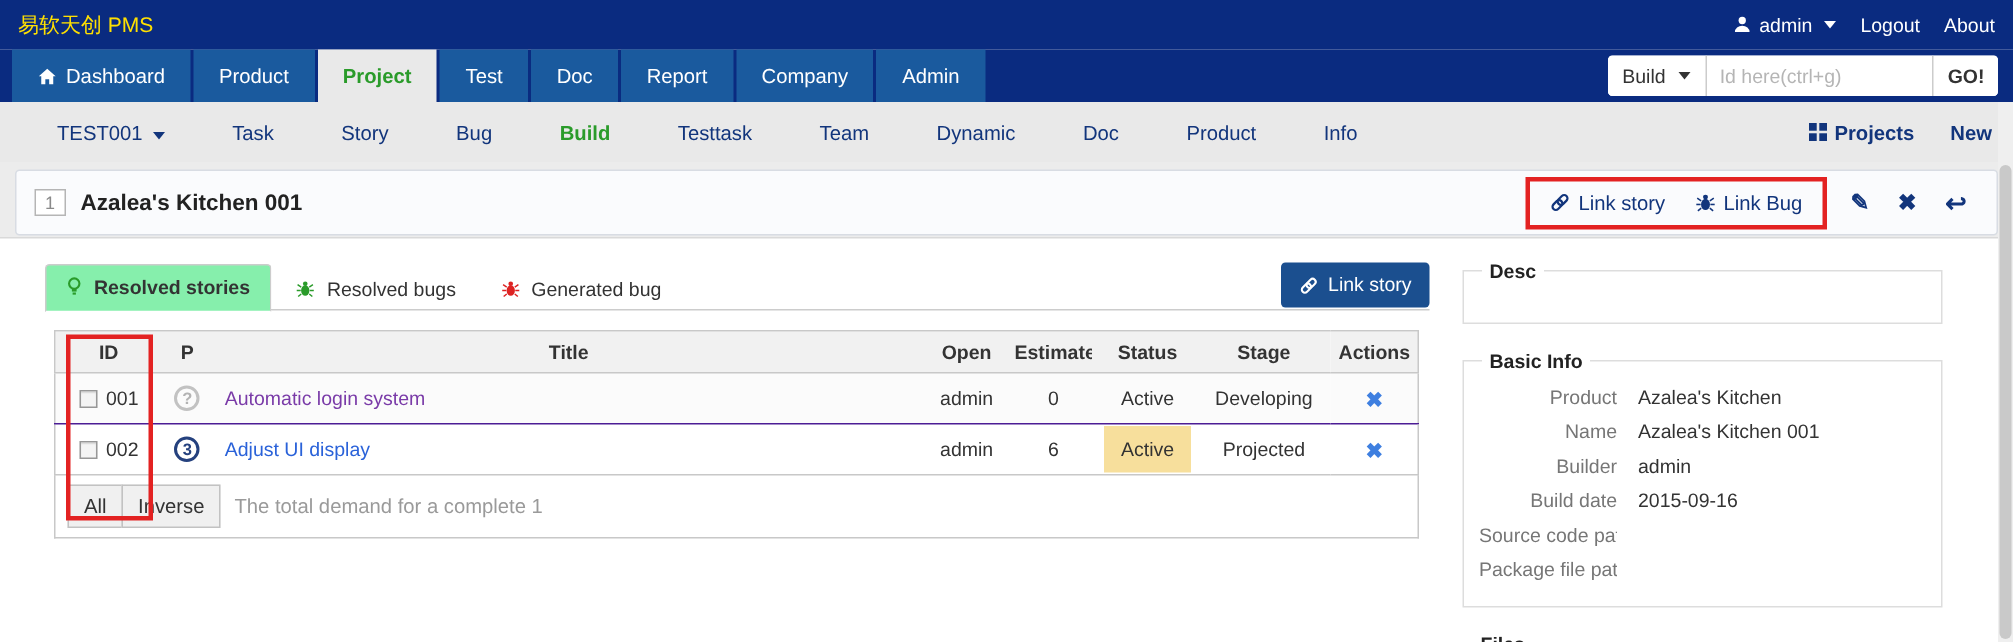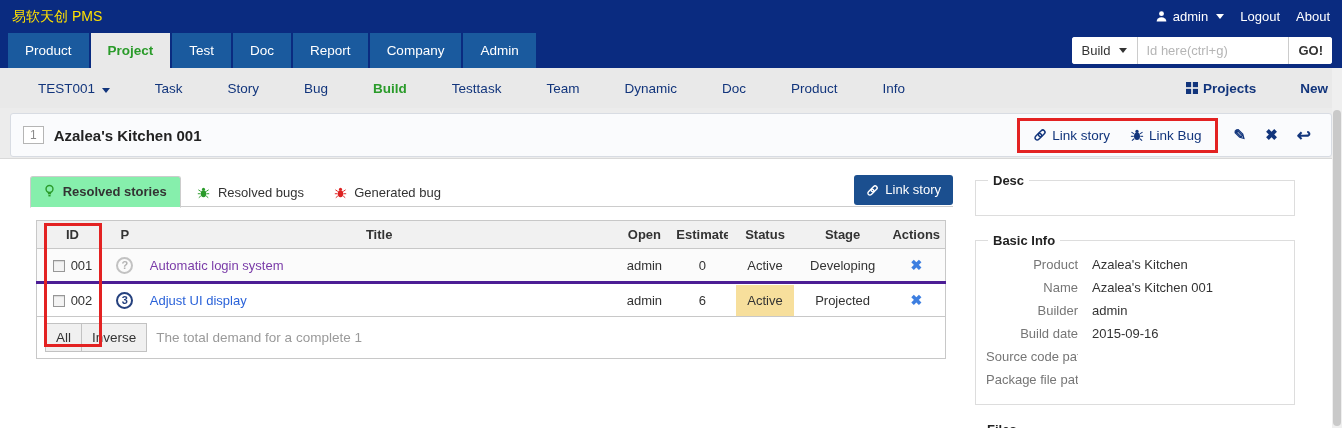--- a/index.html
+++ b/index.html
@@ -32,21 +32,21 @@
   .nav-right { position: absolute; right: 10px; top: 4px; display: flex; height: 27px; background:#fff; border-radius:3px; overflow:hidden; align-items:stretch; }
   .build-btn { display:flex; align-items:center; gap:6px; padding: 0 10px; background:#fff; color:#333; border-right:1px solid #ccc; cursor:pointer; }
   .build-btn .caret { border-top-color:#333; }
   .search-input { border: none; outline: none; width: 150px; padding: 0 8px; font-size: 13px; font-family: "Liberation Sans", sans-serif; color:#333; }
   .search-input::placeholder { color: #b5b5b5; }
   .go-btn { background:#fff; border:none; border-left:1px solid #ccc; padding: 0 9px; font-weight: bold; color:#333; font-size:13px; cursor:pointer; font-family:"Liberation Sans",sans-serif; }
   
   .subnav { height: 40px; background: #e9e9e9; display: flex; align-items: center; padding: 0 14px; gap: 21px; color: #12357c; font-size: 13.5px; }
   .subnav-item { cursor: pointer; color: #12357c; margin-left: 24px; }
   .subnav-item.green { color: #2a9b2a; font-weight: bold; }
-  .subnav-right { margin-left: auto; display: flex; align-items: center; gap: 20px; font-weight: bold; }
+  .subnav-right { margin-left: auto; display: flex; align-items: center; font-weight: bold; }
   .subnav-right .subnav-item { display:flex; align-items:center; gap:5px; }
   
   .titlebar {
     margin: 5px 10px 0; height: 44px; background: #fafbfd;
     border: 1px solid #d8dce3; border-radius: 3px;
     display: flex; align-items: center; padding: 0 12px;
   }
   .id-badge { border: 1px solid #b5b5b5; background: #fff; color: #8a8a8a; font-size: 12px; padding: 1px 6px; margin-right: 10px; }
   .page-title { font-weight: bold; font-size: 15px; color: #222; }
   .titlebar-spacer { flex: 1; }
@@ -67,21 +67,21 @@
   .link-story-btn {
     position: absolute; right: 0; top: -1px; height: 30px; line-height: 30px;
     background: #1b4f8f; color: #fff; border: none; border-radius: 3px; padding: 0 12px;
     font-size: 13px; cursor: pointer; display: flex; align-items: center; gap: 6px;
     font-family: "Liberation Sans", sans-serif;
   }
   
   .table-wrap { margin-top: 13px; margin-left: 6px; position: relative; width: 910px; }
   table { width: 100%; border-collapse: collapse; border: 1px solid #c8c8c8; font-size: 13px; }
   thead th { background: #f1f1f1; border-bottom: 1px solid #c8c8c8; padding: 6px 4px; font-weight: bold; color: #333; text-align: center; cursor: pointer; }
-  tbody td { height: 34px; padding: 0 4px; text-align: center; color: #333; border-top: 3px solid #4c1d95; }
+  tbody td { height: 34px; padding: 0 4px; text-align: center; color: #333; border-top: 1px solid #4c1d95; }
   tbody tr:first-child td { border-top: none; }
   tbody tr:nth-child(odd) { background: #fbfbfb; }
   td.title-cell { text-align: left; padding-left: 8px; }
   .trunc { width: 52px; overflow: hidden; white-space: nowrap; margin: 0 auto; }
   .cb { display: inline-block; width: 12px; height: 12px; border: 1px solid #979797; background: #f4f4f4; box-shadow: inset 0 1px 1px rgba(0,0,0,.12); vertical-align: -2px; margin-right: 6px; cursor: pointer; }
   .pri { display: inline-flex; width: 17px; height: 17px; border-radius: 50%; border: 2px solid #25417e; color: #25417e; font-size: 11px; font-weight: bold; align-items: center; justify-content: center; }
   .pri.gray { border-color: #c2c2c2; color: #b3b3b3; }
   .row-link { color: #2a62d9; cursor: pointer; text-decoration: none; }
   .row-link.visited { color: #7a3ba8; }
   .status-label { display: inline-block; padding: 8px 11px; }
@@ -122,20 +122,26 @@
         </svg>
       <span>admin</span>
       <span class="caret"></span>
     </span>
     <span class="top-link">Logout</span>
     <span class="top-link">About</span>
   </div>
 </div>
 
 <div class="navbar">
+  <div class="nav-item">
+    <svg class="icon-svg" width="13" height="12" viewBox="0 0 16 15" fill="#fff">
+        <path d="M8 1 L15 7.2 H13 V14 H9.6 V9.8 H6.4 V14 H3 V7.2 H1 Z"></path>
+      </svg>
+    <span>Dashboard</span>
+  </div>
   <div class="nav-item">
       <span>Product</span>
     </div>
   <div class="nav-item active">
       <span>Project</span>
     </div>
   <div class="nav-item">
       <span>Test</span>
     </div>
   <div class="nav-item">

